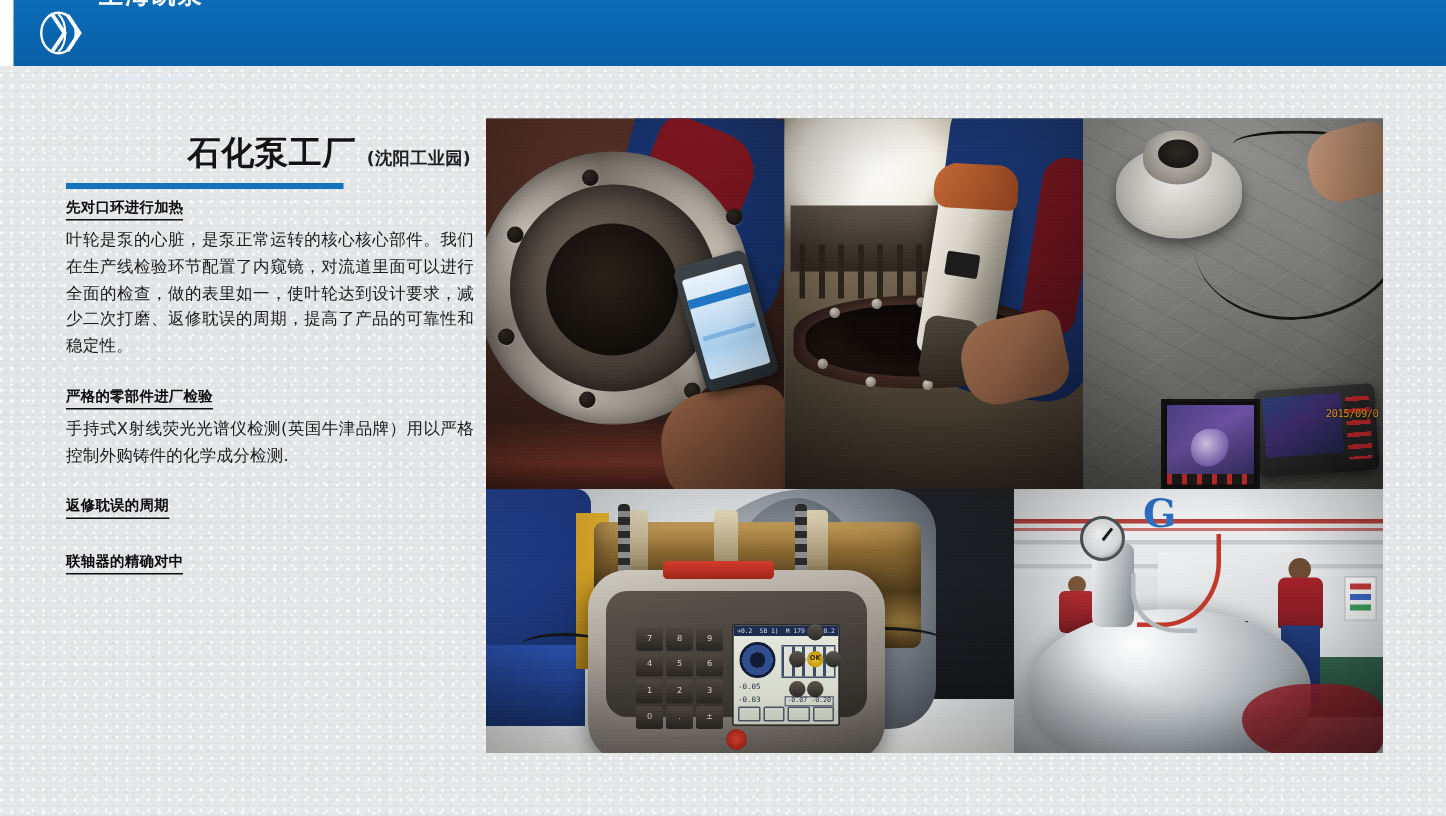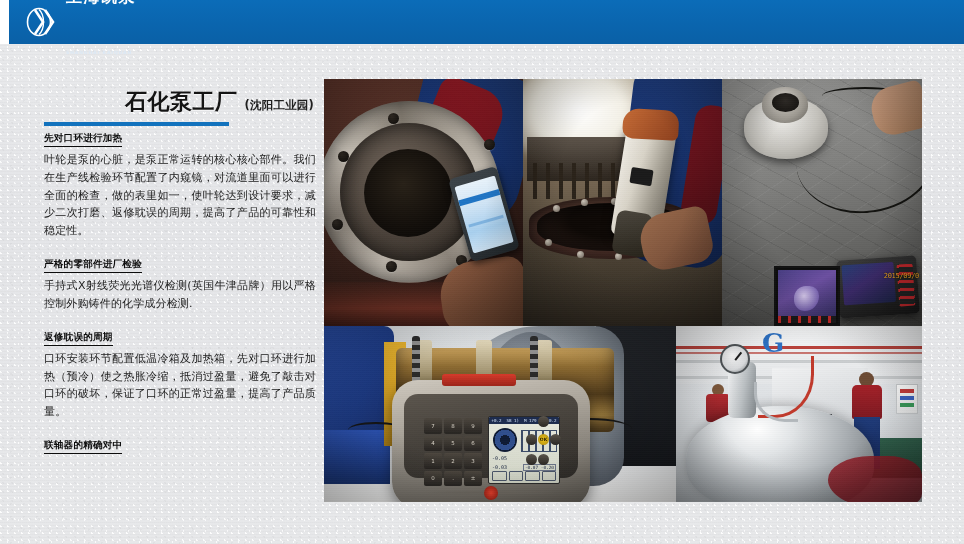--- a/index.html
+++ b/index.html
@@ -383,21 +383,20 @@
         <div class="sect-body">叶轮是泵的心脏，是泵正常运转的核心核心部件。我们在生产线检验环节配置了内窥镜，对流道里面可以进行全面的检查，做的表里如一，使叶轮达到设计要求，减少二次打磨、返修耽误的周期，提高了产品的可靠性和稳定性。</div>
       </div>
 
       <div class="sect">
         <div class="sect-head">严格的零部件进厂检验</div>
         <div class="sect-body">手持式X射线荧光光谱仪检测(英国牛津品牌）用以严格控制外购铸件的化学成分检测.</div>
       </div>
 
       <div class="sect">
         <div class="sect-head">返修耽误的周期</div>
-        <div class="sect-body">口环安装环节配置低温冷箱及加热箱，先对口环进行加热（预冷）使之热胀冷缩，抵消过盈量，避免了敲击对口环的破坏，保证了口环的正常过盈量，提高了产品质量。</div>
       </div>
 
       <div class="sect">
         <div class="sect-head">联轴器的精确对中</div>
       </div>
 
     </div>
   </div>
 
   <div class="grid">

